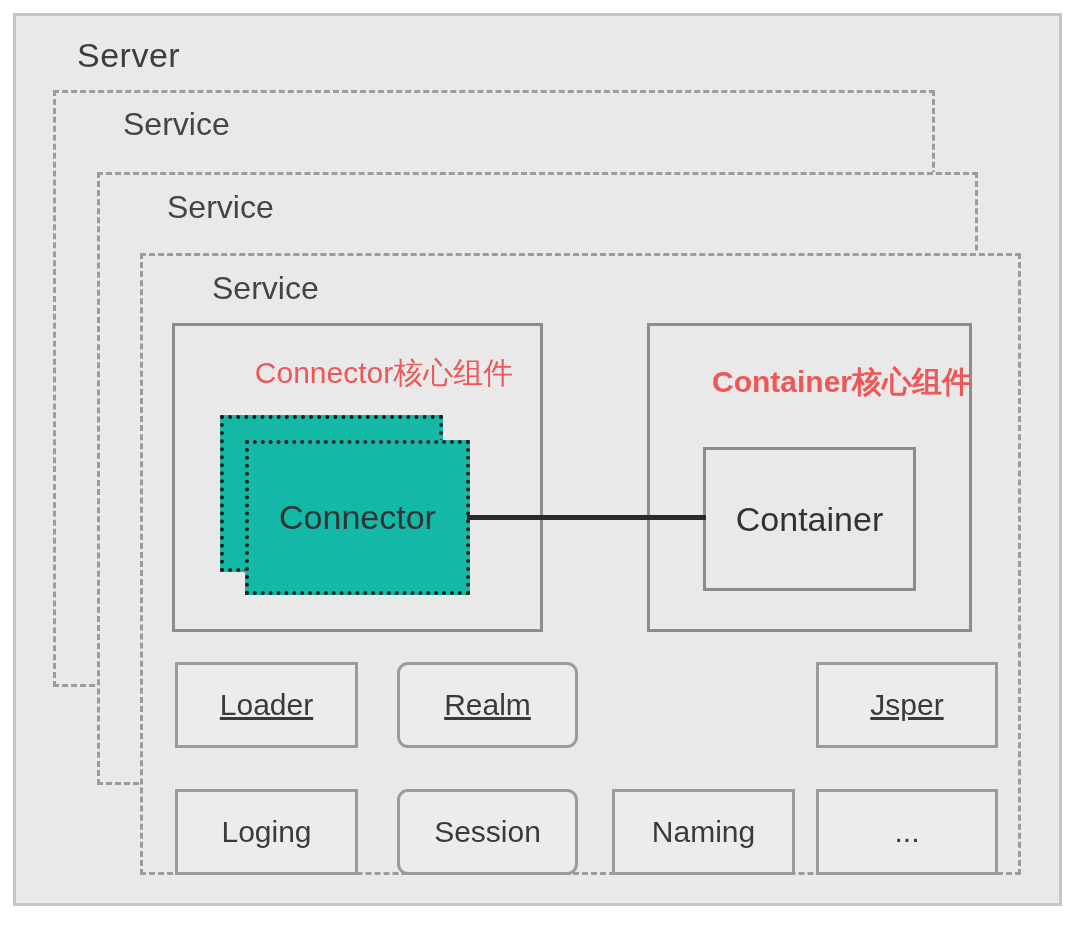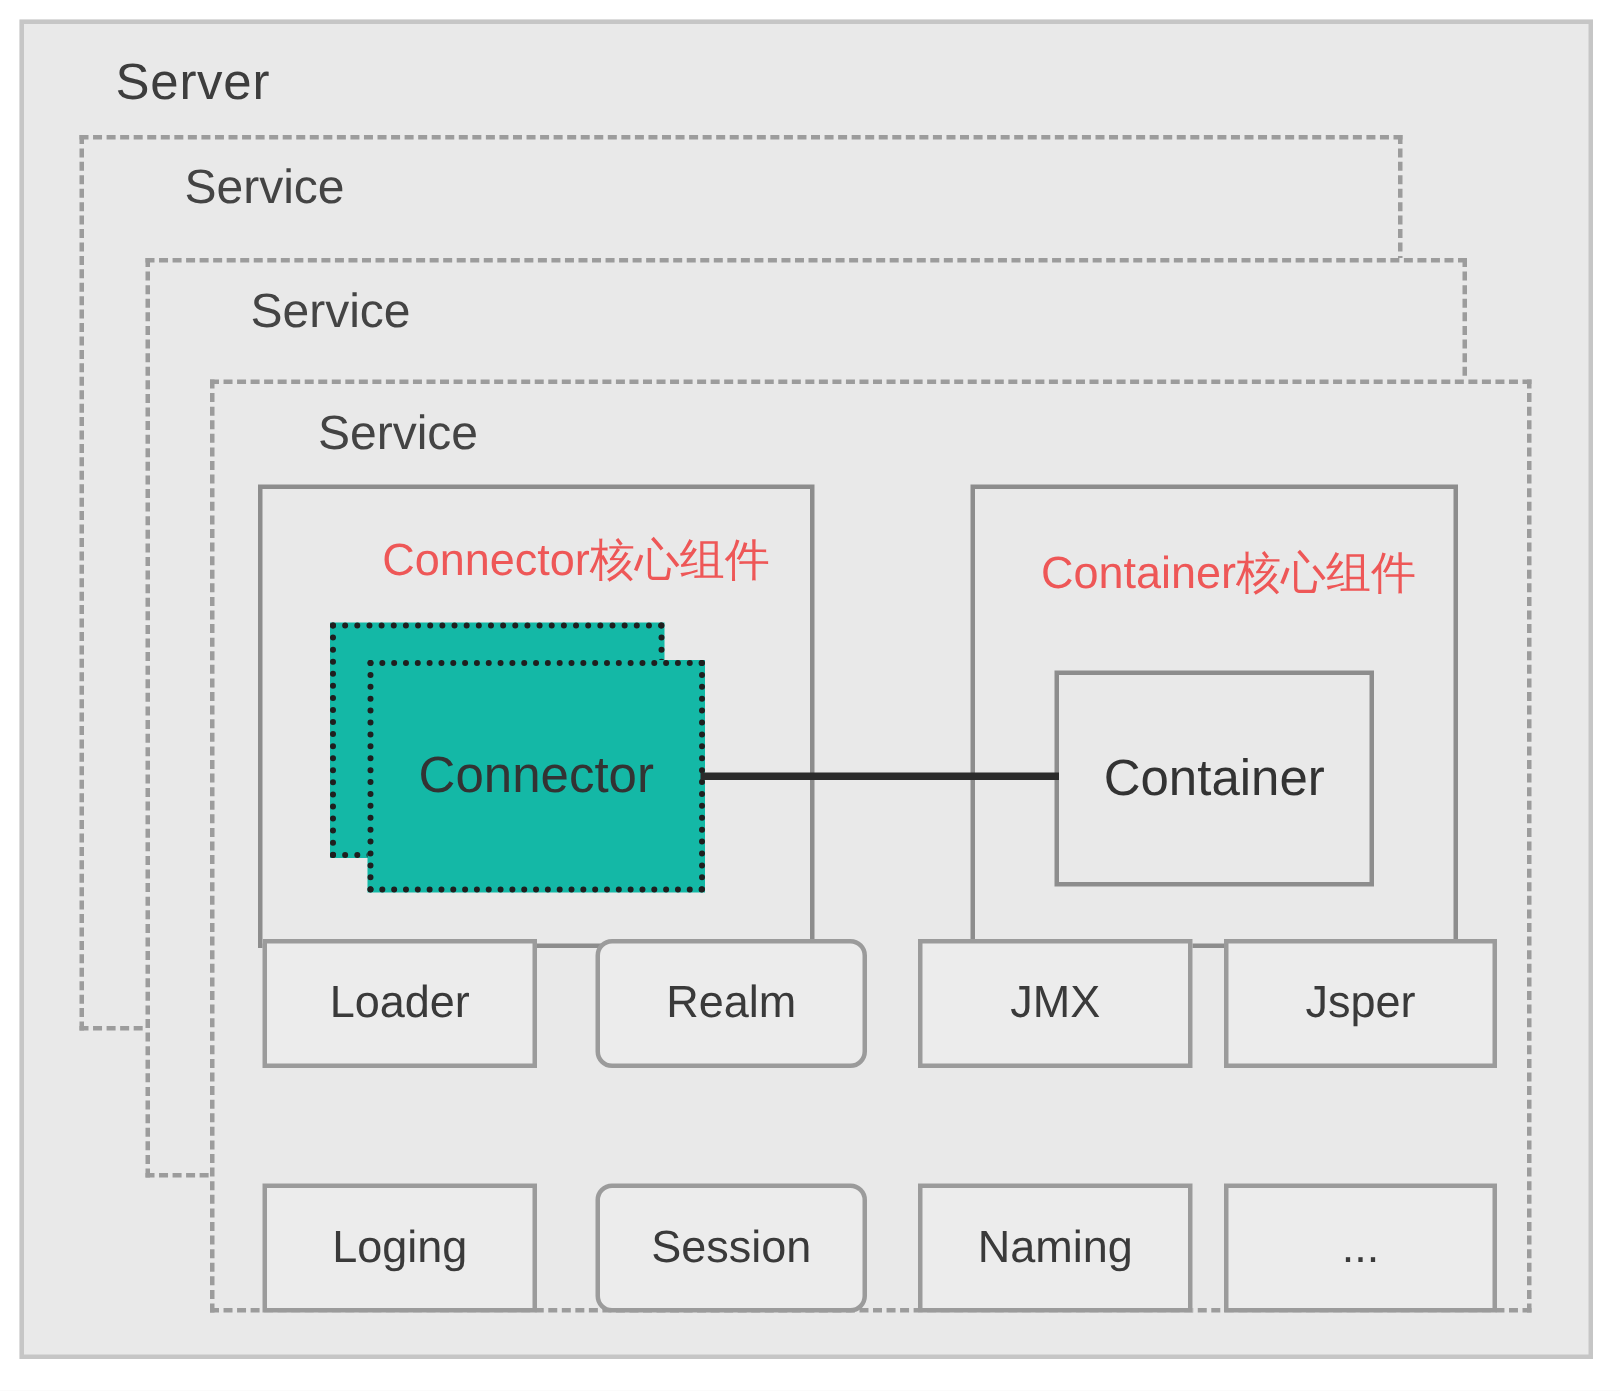--- a/index.html
+++ b/index.html
@@ -54,21 +54,21 @@
     background: #e9e9e9;
   }
   .connector-group { left: 172px; top: 323px; width: 371px; height: 309px; }
   .container-group { left: 647px; top: 323px; width: 325px; height: 309px; }
   .group-title {
     font-size: 30px;
     color: #ee5757;
     text-align: center;
   }
   .connector-group-title { left: 172px; top: 353px; width: 424px; }
-  .container-group-title { left: 624px; top: 362px; width: 390px; }
+  .container-group-title { left: 647px; top: 362px; width: 390px; font-weight: bold; }
 
   
   .dotted-box {
     border: 4px dotted #1f1f1f;
     background: #14b8a6;
   }
   .connector-stack-back  { left: 220px; top: 415px; width: 223px; height: 157px; }
   .connector-stack-front {
     left: 245px; top: 440px; width: 225px; height: 155px;
     display: flex; align-items: center; justify-content: center;
@@ -99,21 +99,21 @@
   }
 
   
   .comp-box {
     border: 3px solid #9b9b9b;
     background: #ececec;
     display: flex; align-items: center; justify-content: center;
     font-size: 30px;
     color: #3a3a3a;
   }
-  .row-1 { top: 626px; height: 86px; }
+  .row-1 { top: 662px; height: 86px; text-decoration: underline; }
   .row-2 { top: 766px; height: 86px; margin-top: 23px; }
   .col-a { left: 175px; width: 183px; }
   .col-b { left: 397px; width: 181px; border-radius: 11px; }
   .col-c { left: 612px; width: 183px; }
   .col-d { left: 816px; width: 182px; }
 </style>
 </head>
 <body>
 
 <div class="canvas">
@@ -138,21 +138,20 @@
   <div class="abs group-box container-group"></div>
   <div class="abs group-title container-group-title">Container核心组件</div>
   <div class="abs container-inner">
     <span class="container-box-label">Container</span>
   </div>
 
   <div class="abs link-line"></div>
 
   <div class="abs comp-box row-1 col-a">Loader</div>
   <div class="abs comp-box row-1 col-b">Realm</div>
-  <div class="abs comp-box row-1 col-c">JMX</div>
   <div class="abs comp-box row-1 col-d">Jsper</div>
 
   <div class="abs comp-box row-2 col-a">Loging</div>
   <div class="abs comp-box row-2 col-b">Session</div>
   <div class="abs comp-box row-2 col-c">Naming</div>
   <div class="abs comp-box row-2 col-d">...</div>
 
 </div>
 
 </body></html>

